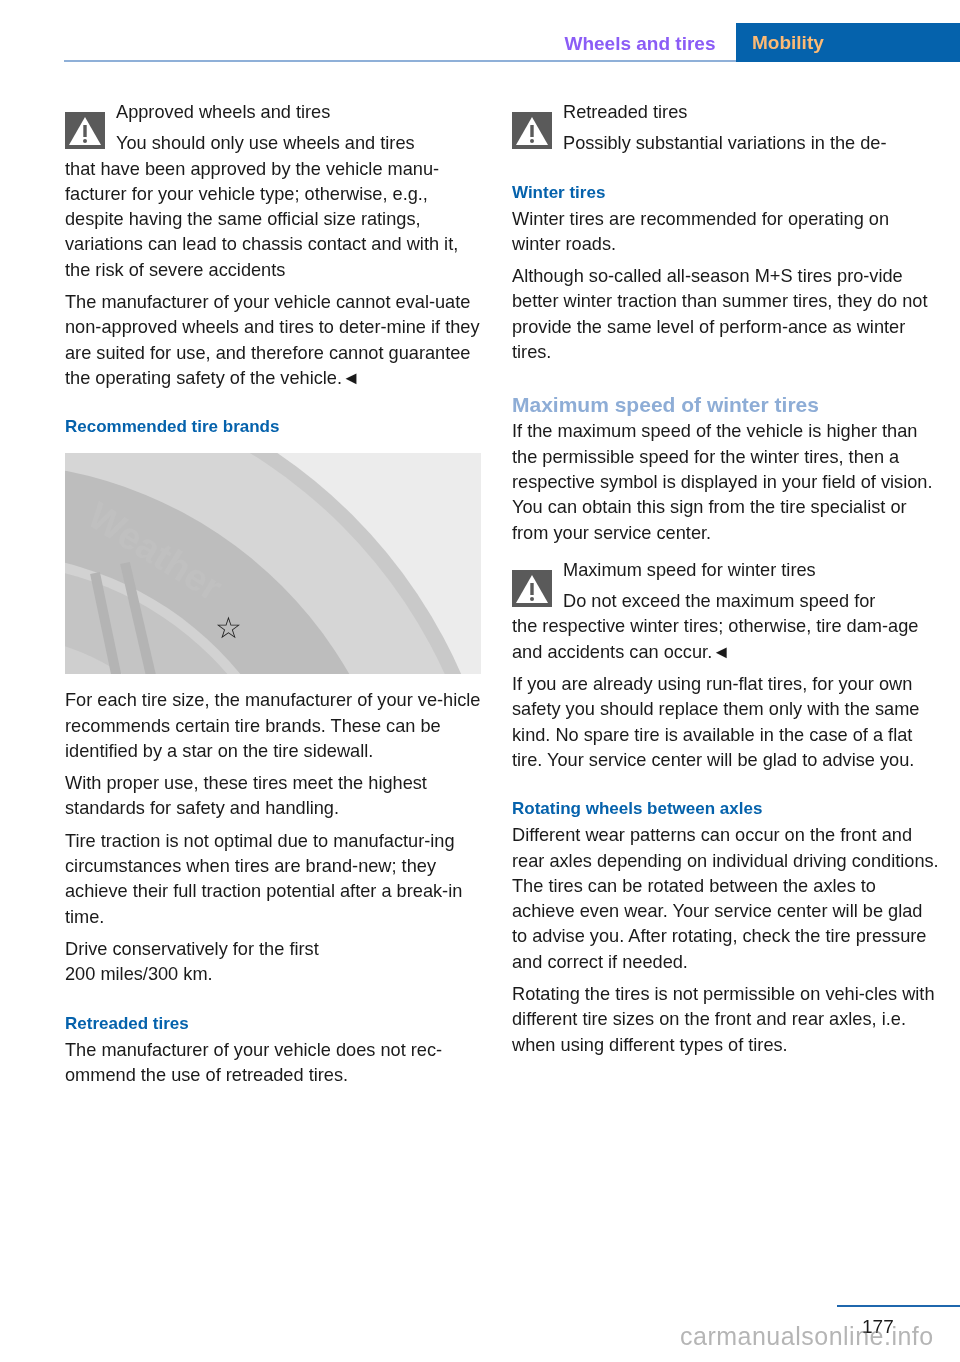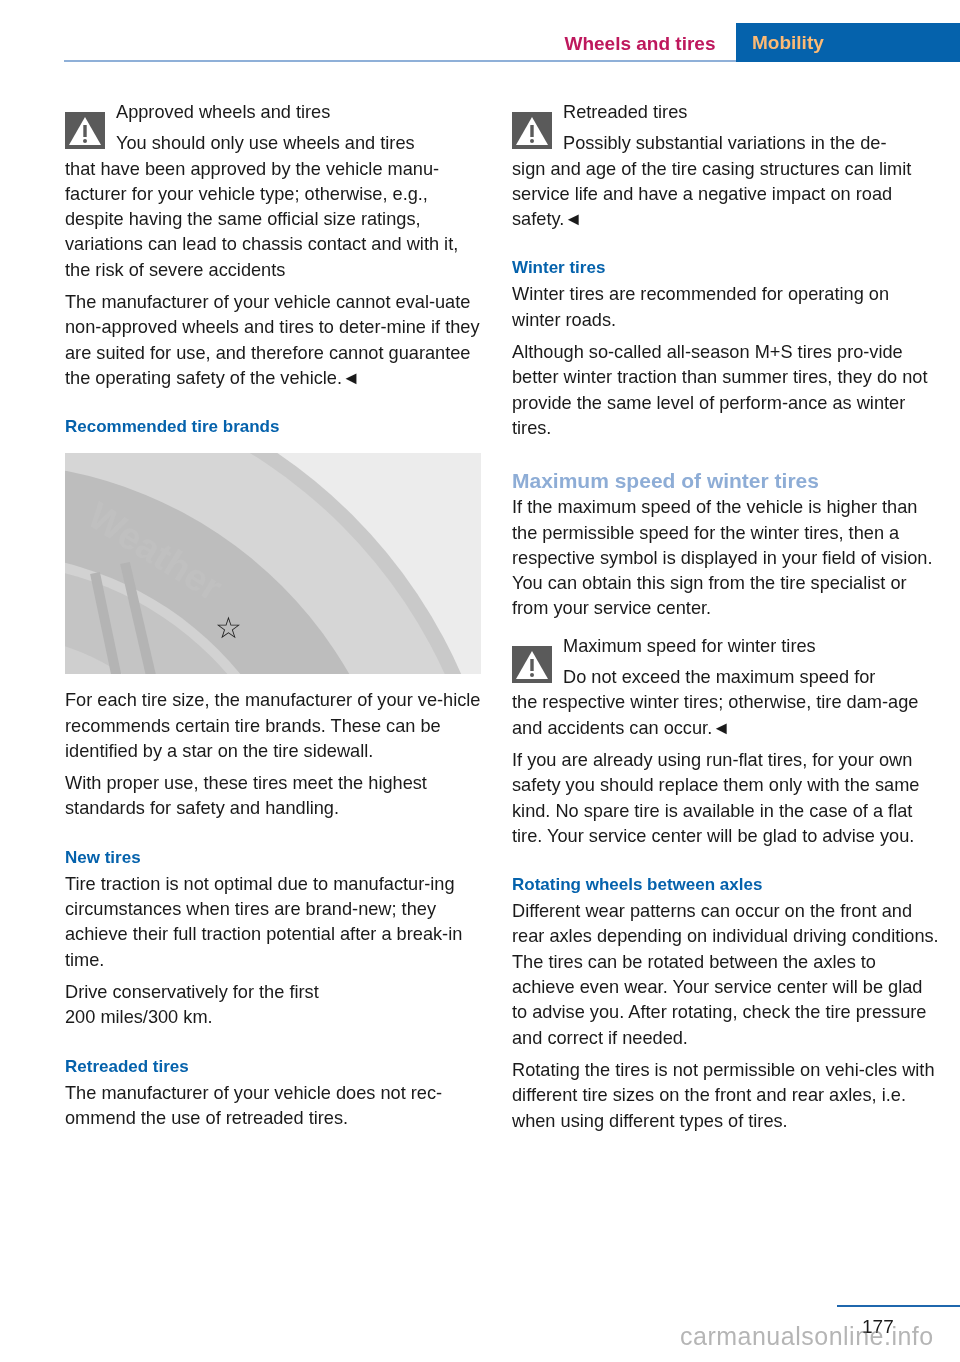--- a/index.html
+++ b/index.html
@@ -1,20 +1,20 @@
 <!DOCTYPE html>
 <html><head>
 <meta charset="utf-8">
 <style>
   html, body { margin: 0; padding: 0; background: #ffffff; }
   body { width: 960px; height: 1362px; position: relative; overflow: hidden;
          font-family: "Liberation Sans", sans-serif; color: #1a1a1a; }
   .header-line { position: absolute; left: 64px; right: 0; top: 60px; height: 2px; background: #8fb0d8; }
   .tab-section { position: absolute; left: 545px; top: 27px; width: 190px; height: 34px;
-                 color: #be185d; font-weight: bold; font-size: 19px; line-height: 34px; text-align: center; }
+                 color: #8b5cf6; font-weight: bold; font-size: 19px; line-height: 34px; text-align: center; }
   .tab-chapter { position: absolute; left: 736px; top: 23px; width: 224px; height: 39px;
                  background: #0562ac; color: #fdba74; font-weight: bold; font-size: 19px;
                  line-height: 40px; padding-left: 16px; box-sizing: border-box; }
   .col { position: absolute; top: 100px; font-size: 18.2px; line-height: 25.3px; }
   .col-left { left: 65px; width: 420px; }
   .col-right { left: 512px; width: 430px; }
   p { margin: 0 0 7px 0; }
   .warn { position: relative; margin-bottom: 7px; }
   .warn-icon { position: absolute; left: 0; top: 12px; width: 40px; height: 37px; background: #5a5a5a; }
   .warn-icon svg { display: block; }
@@ -62,40 +62,38 @@
       <circle cx="-80" cy="430" r="170" fill="#e4e4e4"></circle>
       <path d="M30 120 L55 240" stroke="#b4b4b4" stroke-width="10"></path>
       <path d="M60 110 L90 240" stroke="#b4b4b4" stroke-width="10"></path>
       <text x="20" y="70" font-family="Liberation Sans, sans-serif" font-size="38" font-weight="bold" fill="#c0c0c0" transform="rotate(32 20 70)">Weather</text>
       <text x="150" y="185" font-family="DejaVu Sans, sans-serif" font-size="30" fill="#222">☆</text>
     </svg>
   </div>
   <p>For each tire size, the manufacturer of your ve-hicle recommends certain tire brands. These can be identified by a star on the tire sidewall.</p>
   <p>With proper use, these tires meet the highest standards for safety and handling.</p>
 
-  <h2>New tires</h2>
   <p>Tire traction is not optimal due to manufactur-ing circumstances when tires are brand-new; they achieve their full traction potential after a break-in time.</p>
   <p><span>Drive conservatively for the first</span><br><span>200 miles/300 km.</span></p>
 
   <h2>Retreaded tires</h2>
   <p>The manufacturer of your vehicle does not rec-ommend the use of retreaded tires.</p>
 </div>
 
 <div class="col col-right">
   <div class="warn">
     <span class="warn-icon">
       <svg width="40" height="37" viewBox="0 0 40 37">
           <polygon points="20,5 36,33 4,33" fill="#ffffff"></polygon>
           <rect x="18.3" y="13" width="3.4" height="12" fill="#5a5a5a"></rect>
           <circle cx="20" cy="29" r="2" fill="#5a5a5a"></circle>
         </svg>
     </span>
     <span class="warn-title">Retreaded tires</span>
     <span class="warn-title" style="margin-top:6px">Possibly substantial variations in the de-</span>
-    <div>sign and age of the tire casing structures can limit service life and have a negative impact on road safety.◄</div>
   </div>
 
   <h2>Winter tires</h2>
   <p>Winter tires are recommended for operating on winter roads.</p>
   <p>Although so-called all-season M+S tires pro-vide better winter traction than summer tires, they do not provide the same level of perform-ance as winter tires.</p>
 
   <h3>Maximum speed of winter tires</h3>
   <p>If the maximum speed of the vehicle is higher than the permissible speed for the winter tires, then a respective symbol is displayed in your field of vision. You can obtain this sign from the tire specialist or from your service center.</p>
 
   <div class="warn" style="margin-top:12px">

